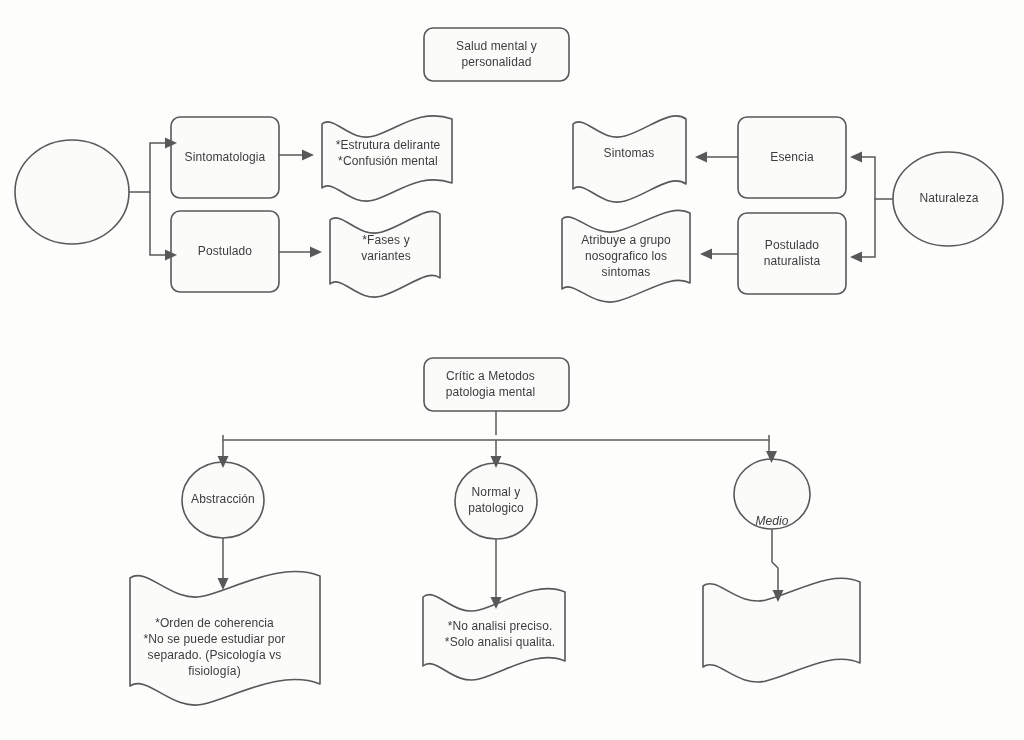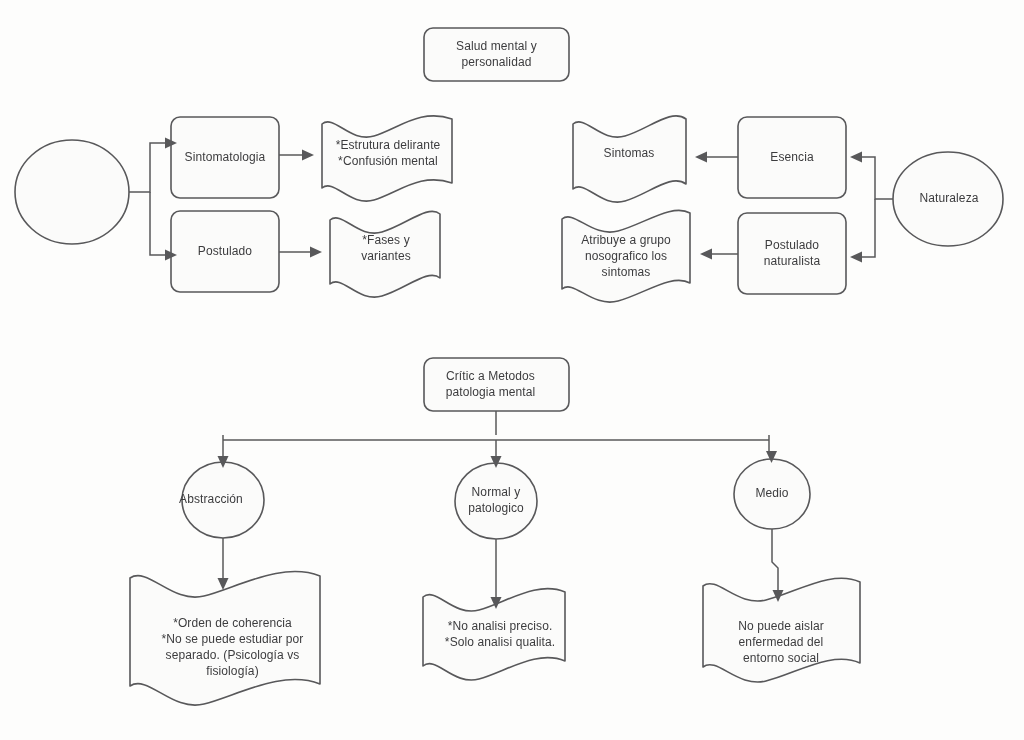--- a/index.html
+++ b/index.html
@@ -198,32 +198,29 @@
 
   <div class="node-label" style="left:575px; top:142px; width:108px; height:24px;">Sintomas</div>
 
   <div class="node-label sm" style="left:562px; top:224px; width:128px; height:66px;">Atribuye a grupo
 nosografico los
 sintomas</div>
 
   <div class="node-label" style="left:424px; top:358px; width:133px; height:53px;">Crític a Metodos
 patologia mental</div>
 
-  <div class="node-label sm" style="left:164px; top:488px; width:94px; height:24px;">Abstracción</div>
+  <div class="node-label sm" style="left:176px; top:488px; width:94px; height:24px;">Abstracción</div>
 
   <div class="node-label sm" style="left:452px; top:481px; width:88px; height:40px;">Normal y
 patologico</div>
 
-  <div class="node-label sm" style="left:735px; top:482px; width:74px; height:24px;">Medio</div>
-
-  <div class="node-label sm" style="left:140px; top:608px; width:185px; height:80px;">*Orden de coherencia
+  <div class="node-label sm" style="left:735px; top:510px; width:74px; height:24px;font-style:italic;">Medio</div>
+
+  <div class="node-label sm" style="left:122px; top:608px; width:185px; height:80px;">*Orden de coherencia
 *No se puede estudiar por
 separado. (Psicología vs
 fisiología)</div>
 
   <div class="node-label sm" style="left:429px; top:613px; width:142px; height:44px;">*No analisi preciso.
 *Solo analisi qualita.</div>
 
-  <div class="node-label sm" style="left:707px; top:612px; width:148px; height:62px;">No puede aislar
-enfermedad del
-entorno social</div>
 
 </div>
 
 </body></html>

